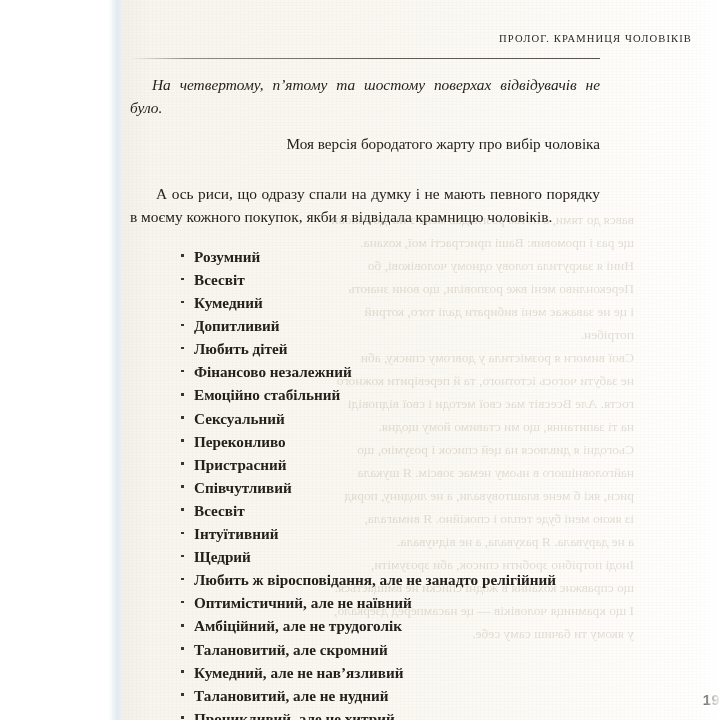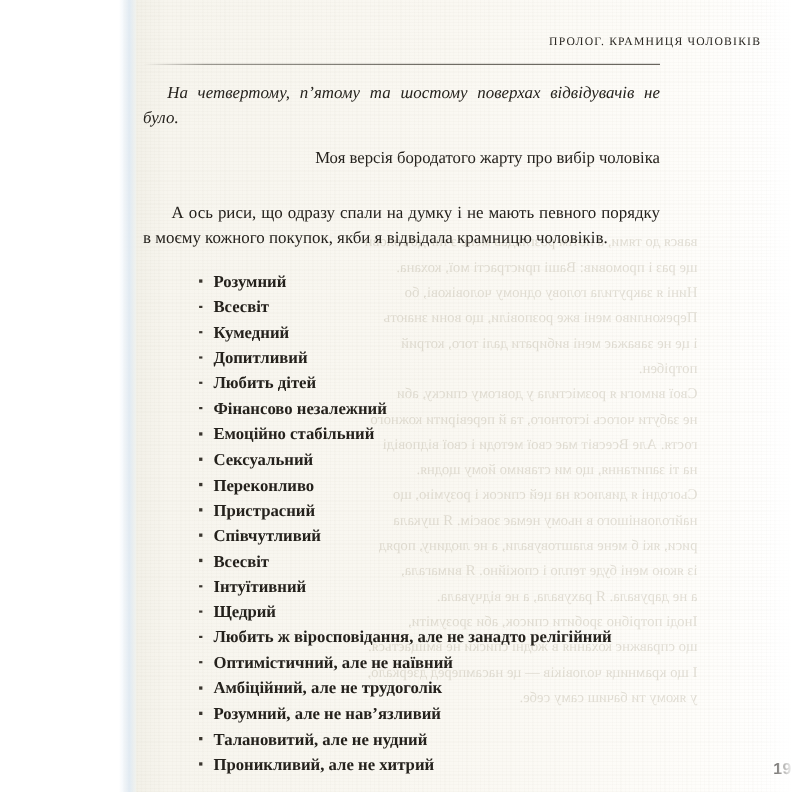--- a/index.html
+++ b/index.html
@@ -245,21 +245,22 @@
         <li><span class="bul"></span><span>Сексуальний</span></li>
         <li><span class="bul"></span><span>Переконливо</span></li>
         <li><span class="bul"></span><span>Пристрасний</span></li>
         <li><span class="bul"></span><span>Співчутливий</span></li>
         <li><span class="bul"></span><span>Всесвіт</span></li>
         <li><span class="bul"></span><span>Інтуїтивний</span></li>
         <li><span class="bul"></span><span>Щедрий</span></li>
         <li><span class="bul"></span><span>Любить ж віросповідання, але не занадто релігійний</span></li>
         <li><span class="bul"></span><span>Оптимістичний, але не наївний</span></li>
         <li><span class="bul"></span><span>Амбіційний, але не трудоголік</span></li>
-        <li><span class="bul"></span><span>Розумний, але не нав’язливий</span></li>
+        <li><span class="bul"></span><span>Талановитий, але скромний</span></li>
+        <li><span class="bul"></span><span>Кумедний, але не нав’язливий</span></li>
         <li><span class="bul"></span><span>Талановитий, але не нудний</span></li>
         <li><span class="bul"></span><span>Проникливий, але не хитрий</span></li>
         <li></li>
 
       </ul>
 
     </div>
 
     <div class="folio">19</div>
 

